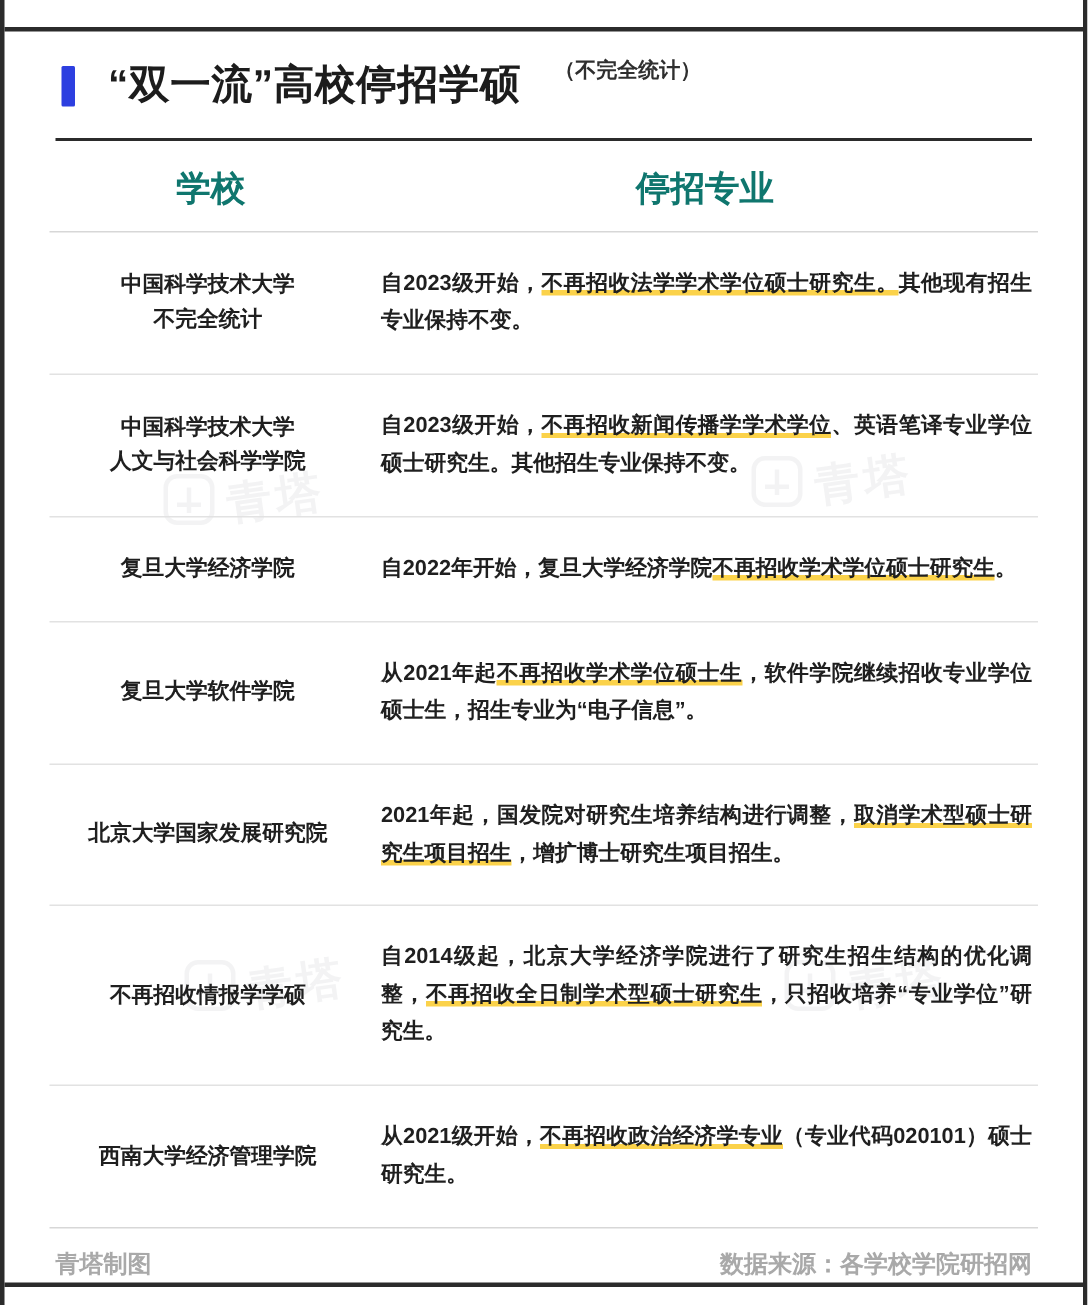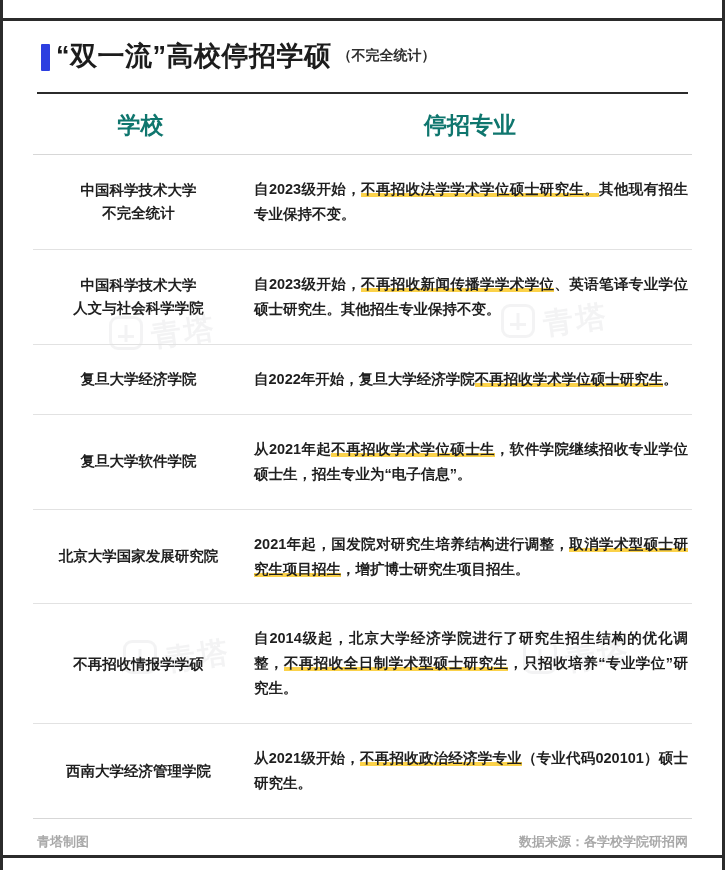--- a/index.html
+++ b/index.html
@@ -89,22 +89,22 @@
   #wm-left-mid   { left: 106px; top: 312px; }
   #wm-right-mid  { left: 498px; top: 300px; }
   #wm-left-low   { left: 120px; top: 636px; }
   #wm-right-low  { left: 520px; top: 636px; }
 
   
   #title-row {
     position: relative;
     z-index: 2;
     display: flex;
-    align-items: center;
-    gap: 6px;
+    align-items: flex-start;
+    gap: 22px;
     padding: 16px 0 0 8px;
   }
   #title-accent-bar {
     width: 9px;
     height: 27px;
     background: #2d3fe0;
     border-radius: 1px;
     align-self: center;
     position: relative;
     top: 1px;
@@ -185,21 +185,21 @@
   }
 
   
   #card-footer {
     position: relative;
     z-index: 2;
     display: flex;
     justify-content: space-between;
     align-items: center;
     padding: 14px 4px 0 4px;
-    font-size: 13px;
+    font-size: 16px;
     color: #a9a9a9;
     font-weight: 700;
   }
 </style>
 </head>
 <body>
 
 <div id="infographic-card">
 
   <div class="wm" id="wm-left-mid">

